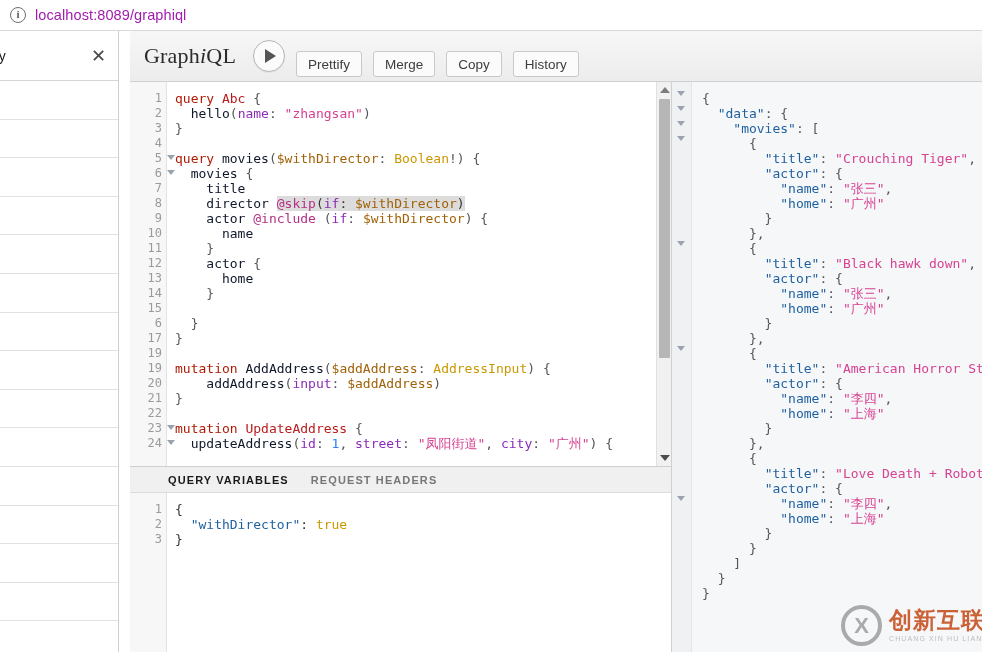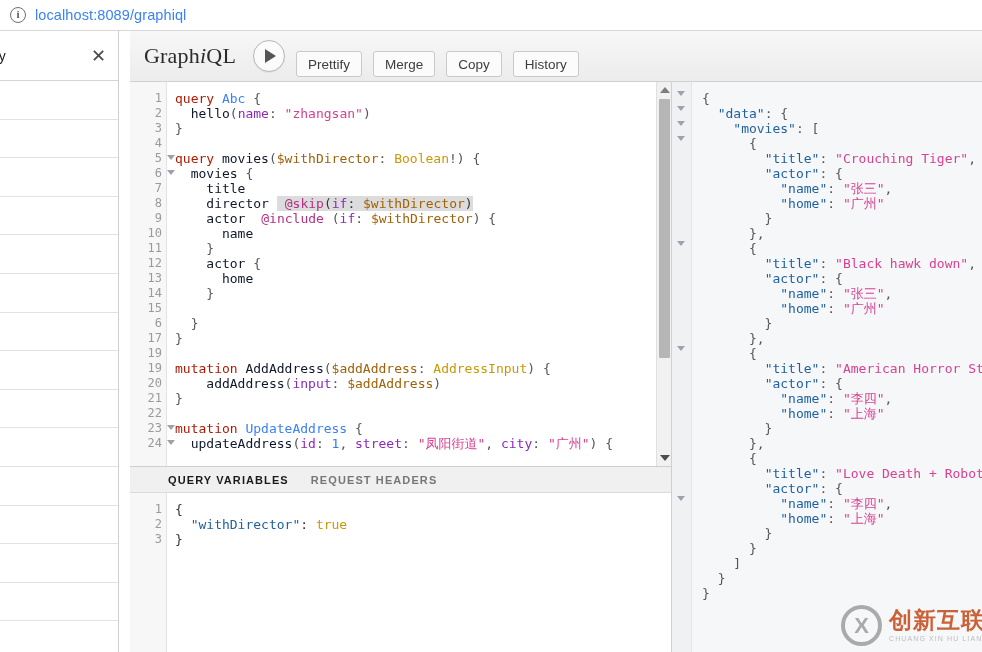--- a/index.html
+++ b/index.html
@@ -16,21 +16,21 @@
     position: absolute; left:0; top:0; width:982px; height:31px;
     background:#ffffff; display:flex; align-items:center;
     border-bottom:1px solid #d8d8d8;
   }
   .url-chip { display:flex; align-items:center; padding-left:10px; gap:9px; }
   .info-icon {
     width:16px; height:16px; border:1.4px solid #6e6e6e; border-radius:50%;
     color:#5c5c5c; font-size:11px; line-height:13px; text-align:center;
     font-family:"Liberation Serif", serif; font-weight:bold;
   }
-  .url-text { font-size:14.5px; color:#3b82f6; letter-spacing:0.1px; }
+  .url-text { font-size:14.5px; color:#a21caf; letter-spacing:0.1px; }
 
   
   .leftpanel {
     position:absolute; left:0; top:31px; width:119px; height:621px;
     background:#ffffff; border-right:1px solid #cfcfcf;
   }
   .lp-tab {
     position:relative; height:50px; background:#ffffff;
     display:flex; align-items:center; justify-content:space-between;
     padding:0 12px 0 0; border-bottom:1px solid #d5d5d5;
@@ -100,29 +100,29 @@
   }
   .code {
     flex:1; padding:9px 0 0 8px; overflow:hidden;
     font-family:"DejaVu Sans Mono", monospace; font-size:13px; line-height:15px;
     color:#333; white-space:pre;
   }
   .code .l { height:15px; line-height:15px; }
 
   
   .t-kw   { color:#b11a04; }
-  .t-def  { color:#3b82f6; }
+  .t-def  { color:#b91c1c; }
   .t-var  { color:#a16207; }
   .t-type { color:#ca9800; }
   .t-attr { color:#8b2bb9; }
   .t-prop { color:#0f172a; }
   .t-str  { color:#d64292; }
   .t-num  { color:#2882f9; }
   .t-punc { color:#555; }
-  .t-dir  { color:#b33086;margin-left:8px; }
+  .t-dir  { color:#b33086; }
   .hl     { background:#dcdcdc; }
 
   
   .vscroll {
     width:15px; min-width:15px; background:#f1f1f1;
     border-left:1px solid #e0e0e0; position:relative;
   }
   .sb-arrow-up, .sb-arrow-dn {
     position:absolute; left:3px; width:0;height:0;
     border-left:5px solid transparent;border-right:5px solid transparent;

